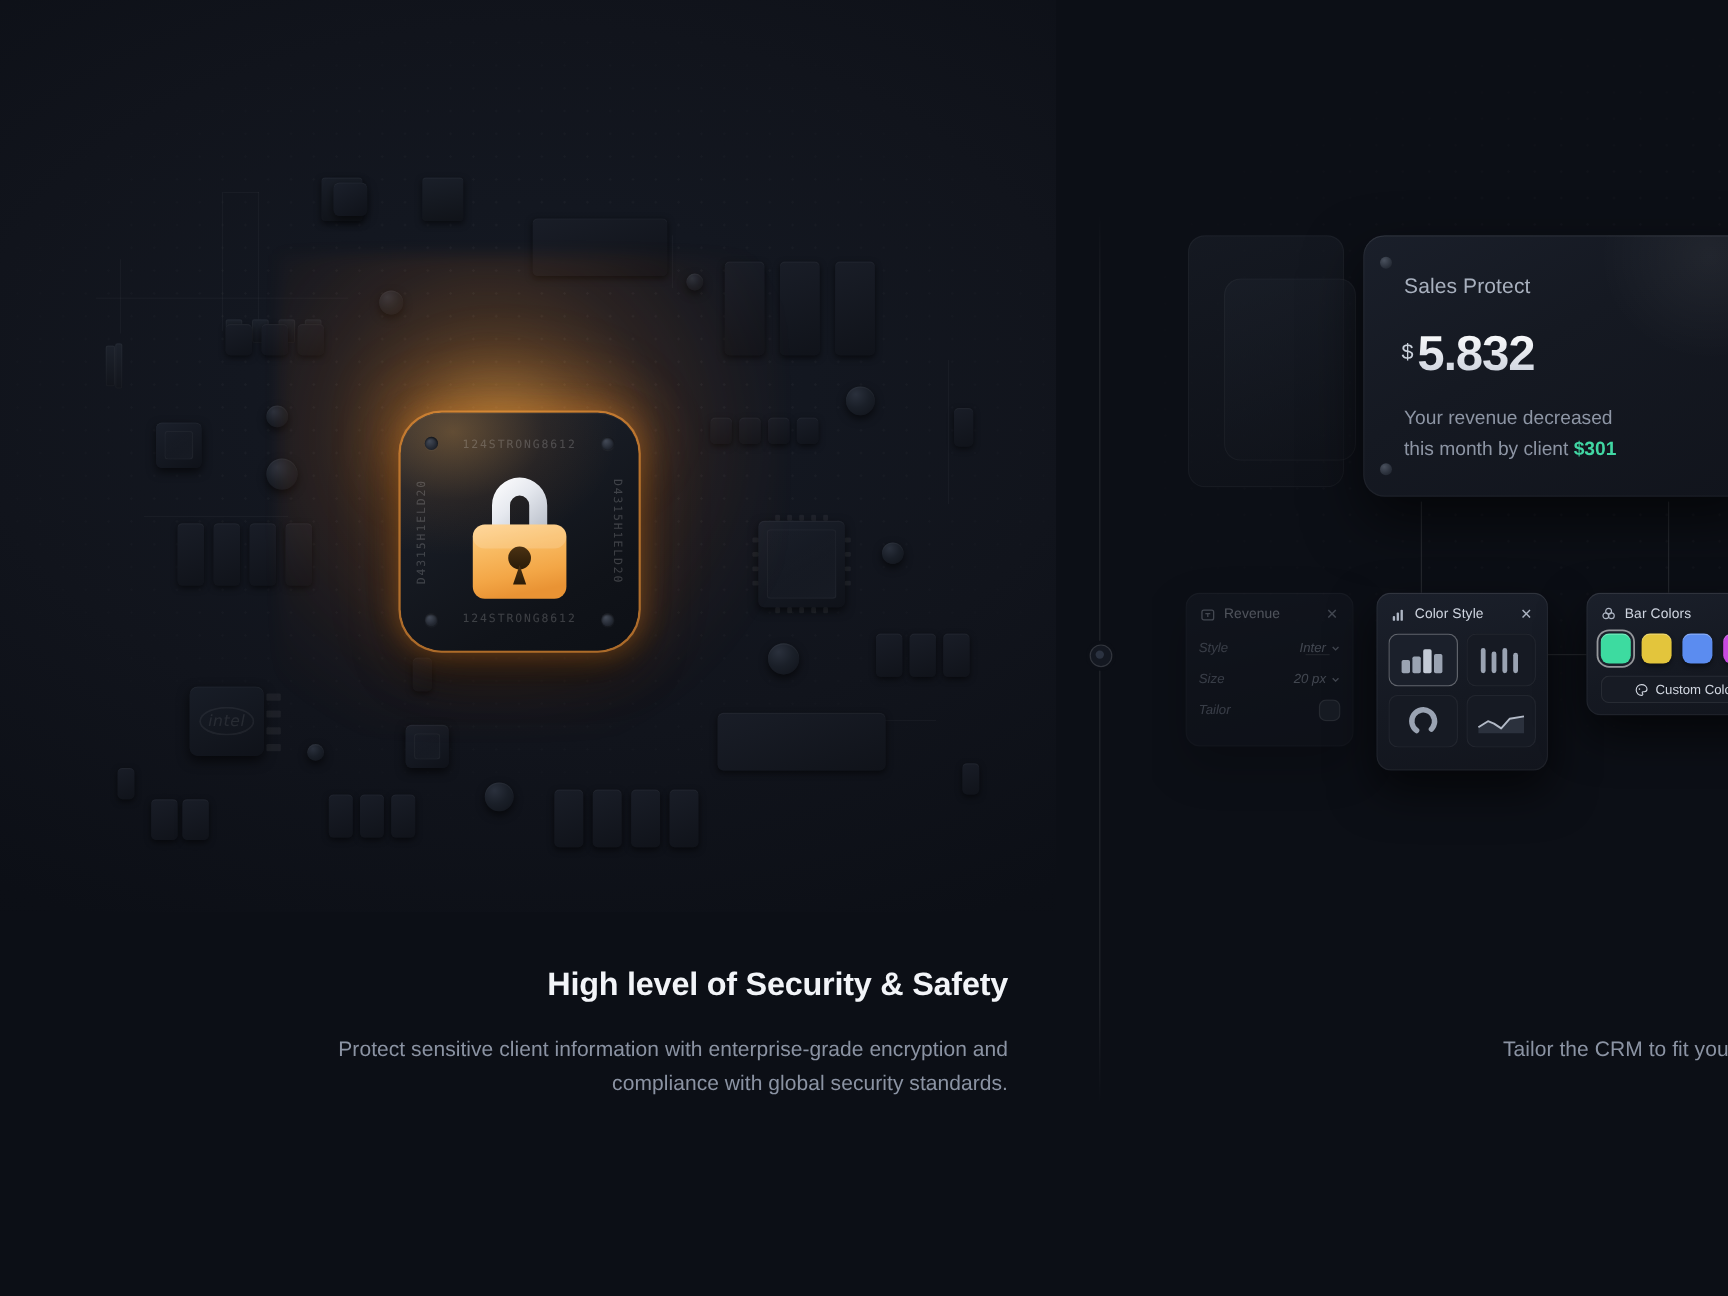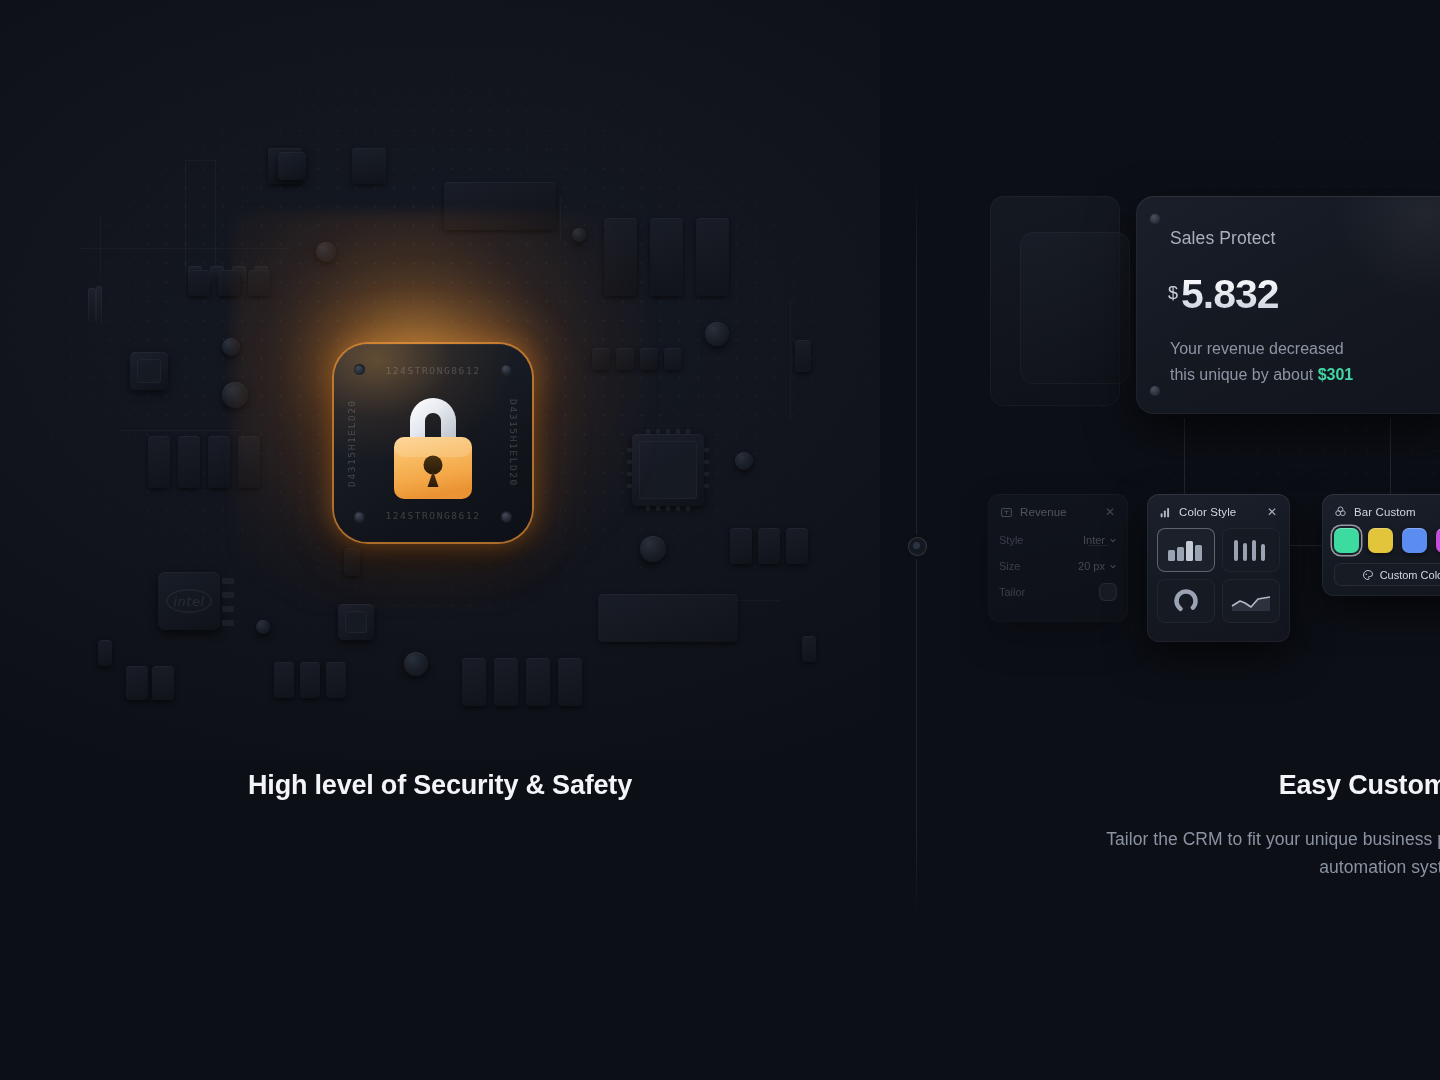--- a/index.html
+++ b/index.html
@@ -7,21 +7,21 @@
     width:1440px;height:1080px;overflow:hidden;position:relative;
     background:#0c0f16;
     font-family:"Liberation Sans","DejaVu Sans",sans-serif;
     -webkit-font-smoothing:antialiased;
   }
   .stage{position:absolute;inset:0;}
 
   
   .feature{position:absolute;top:0;bottom:0;}
   .feature-visual{position:absolute;left:0;right:0;top:0;height:760px;overflow:hidden;}
-  .feature-text{position:absolute;left:0;right:0;top:769px;text-align:center;}
+  .feature-text{position:absolute;left:0;right:0;top:804px;text-align:right;}
   .feature-title{
     font-size:27px;font-weight:600;color:#f2f4f8;letter-spacing:-0.2px;
     line-height:1.25;margin:0 0 22px 0;white-space:nowrap;
   }
   .feature-desc{
     font-size:17.5px;color:#8b93a3;line-height:1.63;margin:0;
     letter-spacing:0.05px;
   }
 
   
@@ -224,21 +224,21 @@
   .sw.selected{box-shadow:0 0 0 2px #1b202b, 0 0 0 3.5px rgba(255,255,255,.55), inset 0 1px 0 rgba(255,255,255,.3);}
   .bc-custom{
     margin:2px 12px 0 12px;height:23px;border-radius:7px;background:#171b24;
     box-shadow:inset 0 0 0 1px rgba(255,255,255,.07);
     display:flex;align-items:center;justify-content:center;gap:6px;cursor:pointer;
   }
   .bc-custom span{font-size:11px;color:#d3d8e2;}
 
   
   #panel-settings{left:988px;top:494px;width:140px;height:128px;opacity:.34;}
-  .set-row{display:flex;align-items:center;padding:0 11px;height:26px;font-size:11px;color:#8e96a5;}
+  .set-row{display:flex;align-items:center;padding:0 11px;height:26px;font-size:11px;color:#8e96a5;font-style:italic;}
   .set-row .val{margin-left:auto;color:#aab2c0;display:flex;align-items:center;gap:4px;}
   .set-sw{width:18px;height:18px;border-radius:6px;background:#2c323d;
     box-shadow:inset 0 0 0 1px rgba(255,255,255,.22);}
 
   .chev{width:8px;height:8px;display:inline-block;}
 </style>
 </head>
 <body>
 
 <div class="stage">
@@ -394,20 +394,24 @@
             <rect x="13" y="56" width="78" height="20" rx="10" fill="rgba(255,255,255,.16)"></rect>
             <circle cx="52" cy="84" r="9.5" fill="url(#kh)"></circle>
             <path d="M52 90 l5.5 16 h-11 Z" fill="url(#kh)"></path>
           </svg>
         </div>
       </div>
     </div>
 
     <div class="feature-text">
       <h2 class="feature-title">High level of Security &amp; Safety</h2>
+      <p class="feature-desc">
+        <span>Protect sensitive client information with enterprise-grade encryption and</span><br>
+        <span>compliance with global security standards.</span>
+      </p>
     </div>
   </section>
 
   <div class="divider"></div>
   <div class="divider-node"></div>
 
   <section class="feature" id="col-custom">
 
     <div class="feature-visual">
       <div class="rv">
@@ -426,21 +430,21 @@
         <div class="card-spark"></div>
         <div class="sc-screw a"></div>
         <div class="sc-screw b"></div>
         <div class="sales-label">Sales Protect</div>
         <div class="sales-amount">
           <span class="cur">$</span>
           <span class="val">5.832</span>
         </div>
         <div class="sales-note">
           <span>Your revenue decreased</span><br>
-          <span>this unique by about </span><span class="delta">$301</span>
+          <span>this month by client </span><span class="delta">$301</span>
         </div>
       </div>
 
       <div class="pop" id="panel-settings" style="left:28px;">
         <div class="pop-head">
           <svg class="pop-ico" viewBox="0 0 16 16" fill="none" stroke="currentColor" stroke-width="1.3">
             <rect x="2" y="3" width="12" height="10" rx="2"></rect>
               <path d="M5.5 6.5h5M8 6.5V10"></path>
           </svg>
           <div class="pop-title">Revenue</div>
@@ -514,21 +518,21 @@
         </div>
       </div>
 
       <div class="pop" id="panel-bar-colors" style="left:362px;">
         <div class="pop-head">
           <svg class="pop-ico" viewBox="0 0 16 16" fill="none" stroke="currentColor" stroke-width="1.2">
             <circle cx="8" cy="5.4" r="3"></circle>
               <circle cx="5.2" cy="10" r="3"></circle>
               <circle cx="10.8" cy="10" r="3"></circle>
           </svg>
-          <div class="pop-title">Bar Custom</div>
+          <div class="pop-title">Bar Colors</div>
         </div>
         <div class="bc-swatches">
           <div class="sw selected" style="background:#3ddba0"></div>
           <div class="sw" style="background:#e3c53c"></div>
           <div class="sw" style="background:#5b8cf0"></div>
           <div class="sw" style="background:#c84ae0"></div>
         </div>
         <div class="bc-custom">
           <svg width="12" height="12" viewBox="0 0 16 16" fill="none" stroke="#d3d8e2" stroke-width="1.2">
             <path d="M8 2a6 6 0 1 0 0 12c1 0 1.4-.6 1.4-1.2 0-.8-.8-1-.8-1.8 0-.6.5-1 1.1-1H11a3 3 0 0 0 3-3c0-2.8-2.7-5-6-5Z"></path>

